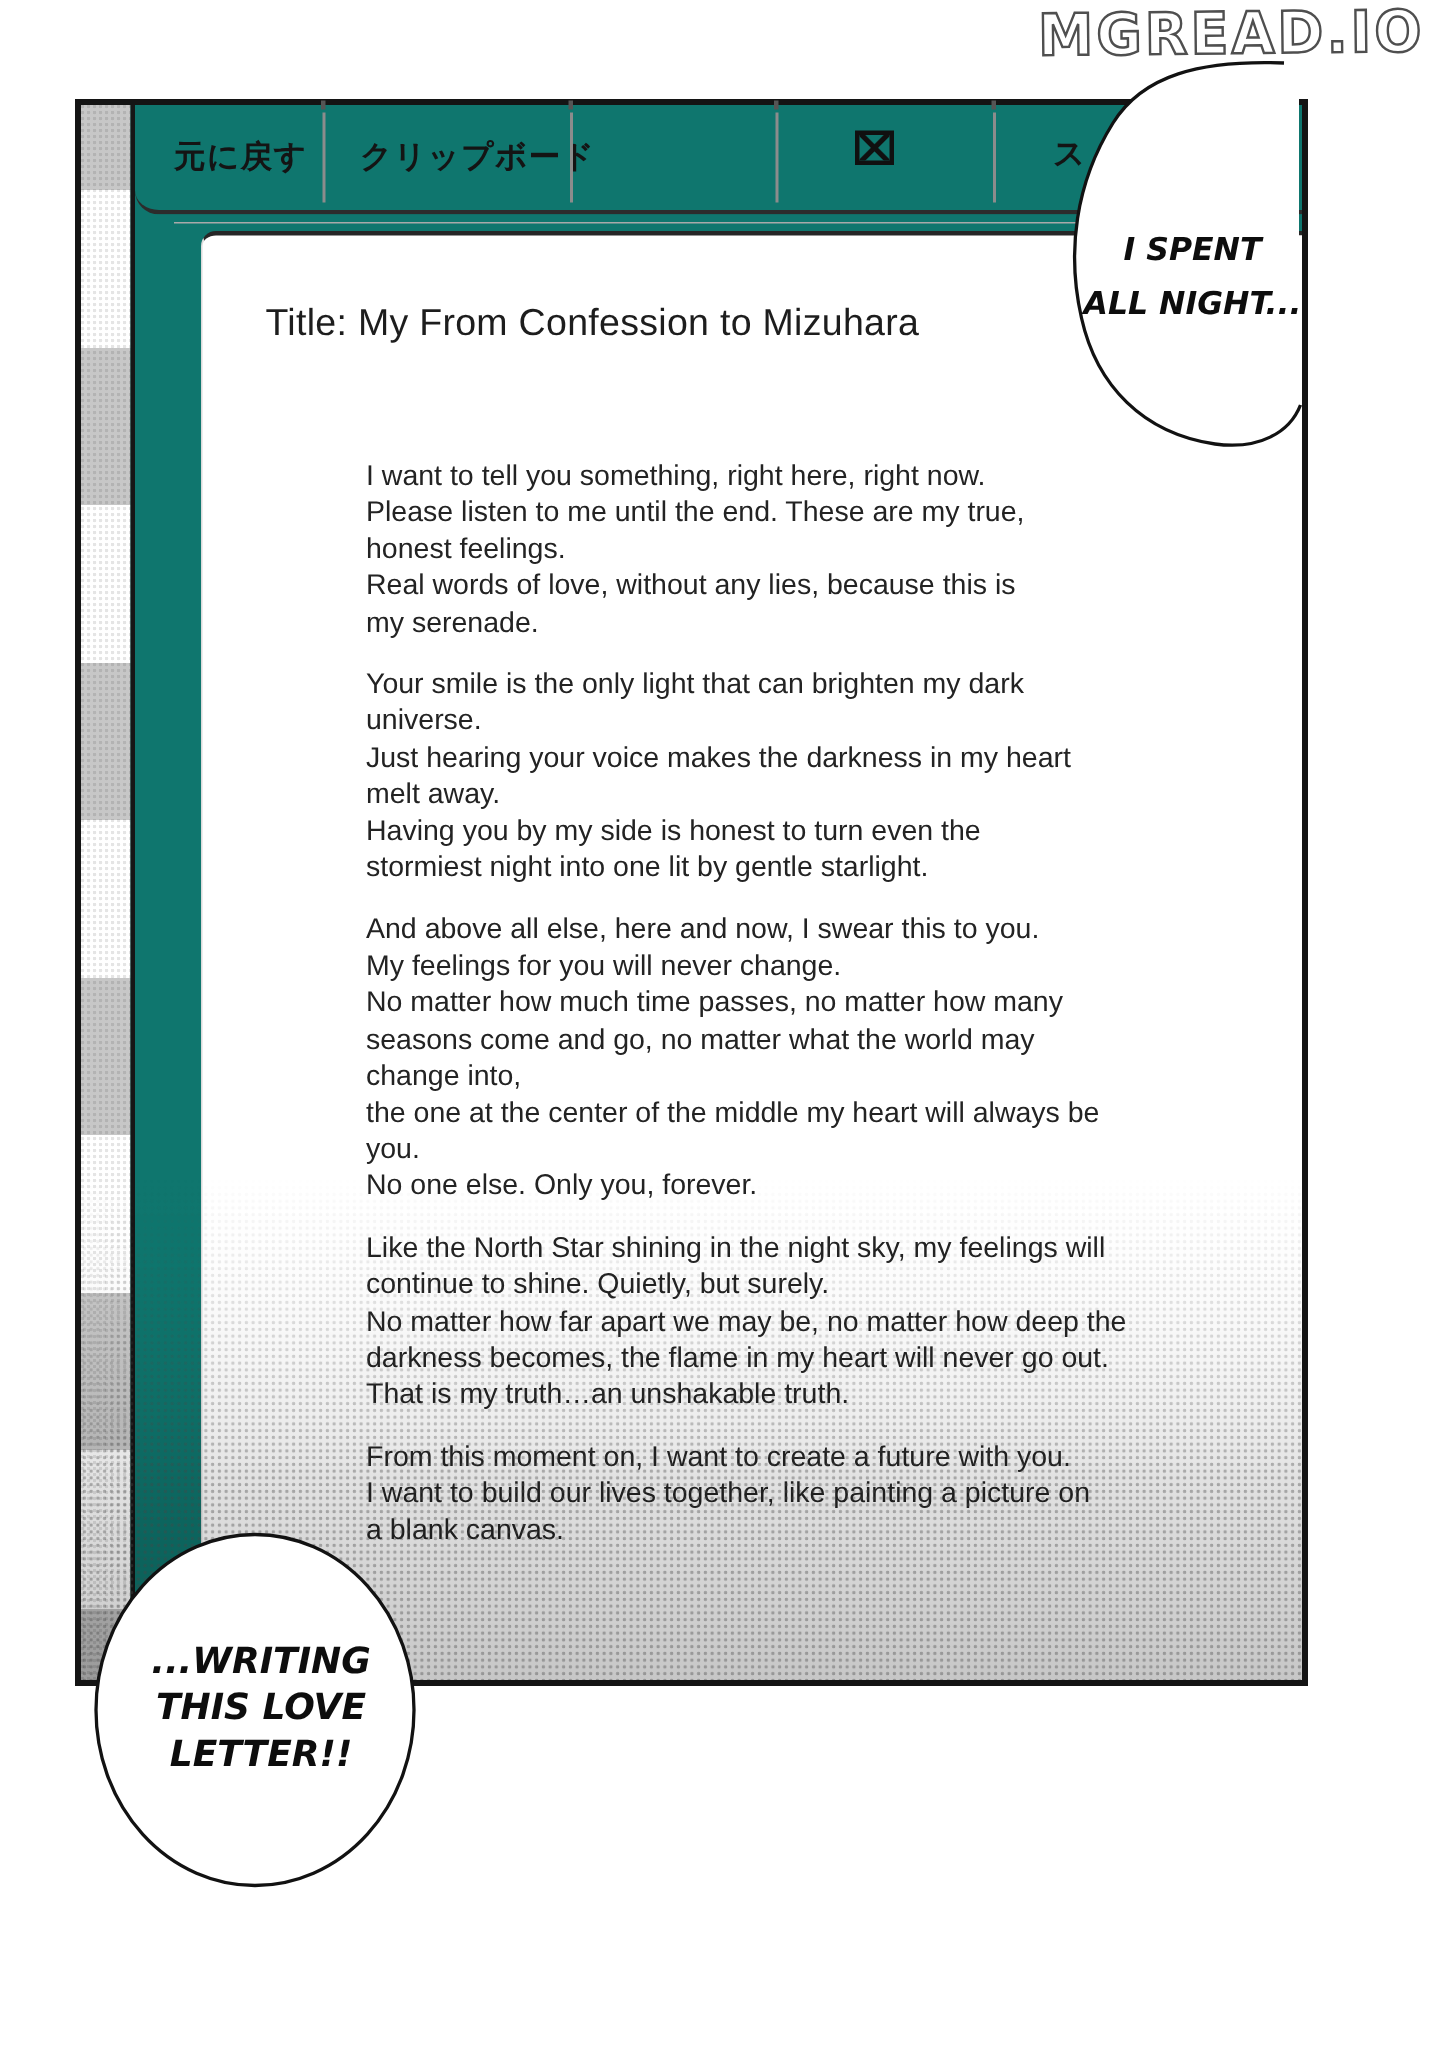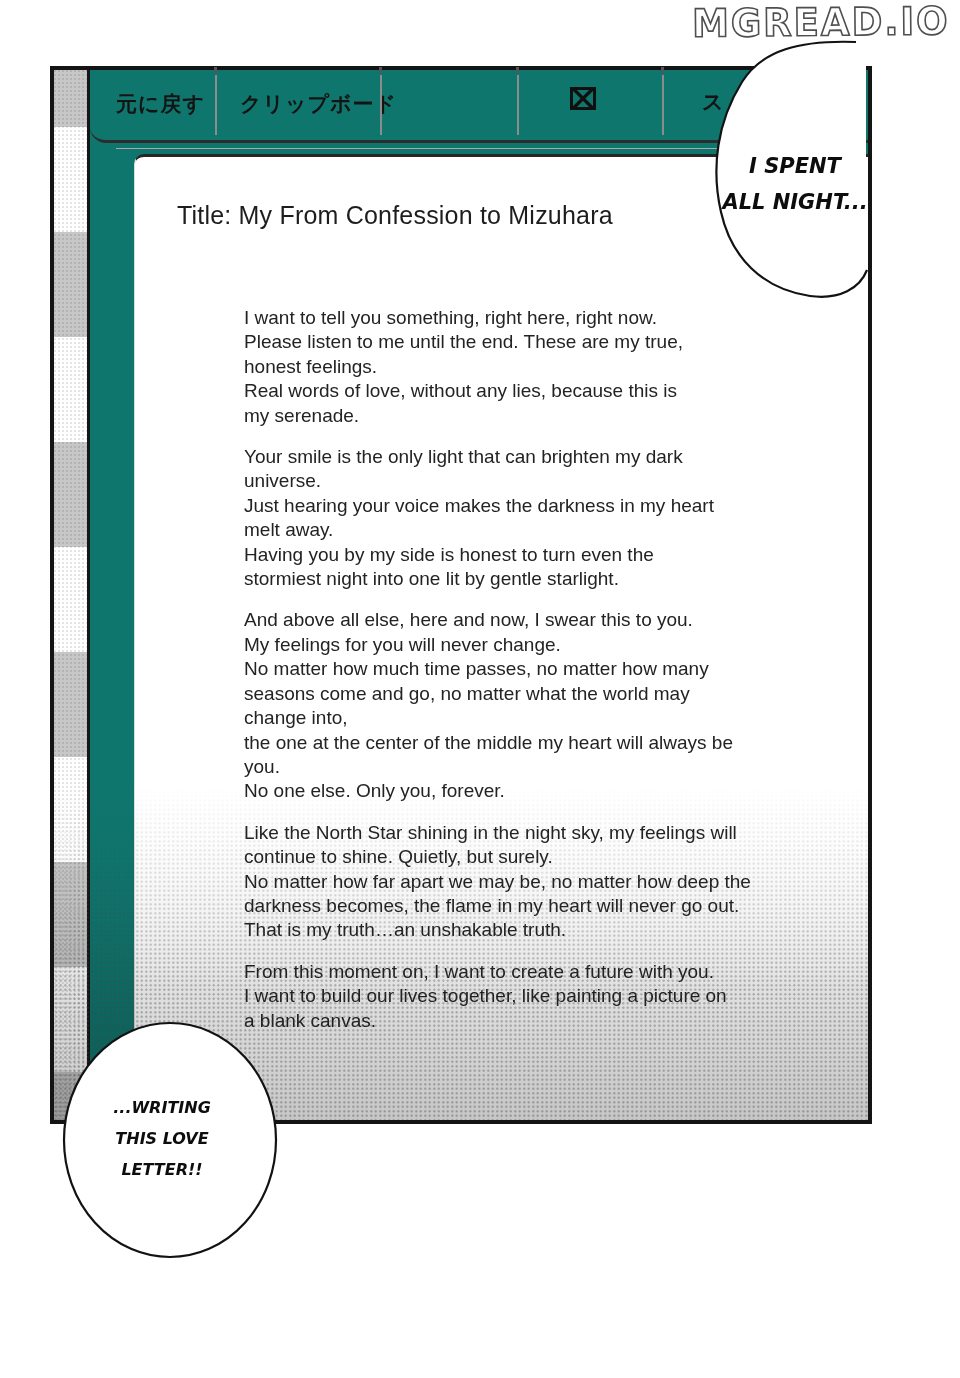--- a/index.html
+++ b/index.html
@@ -86,21 +86,21 @@
     mask-image:linear-gradient(to bottom, transparent 0%, #000 60%);
   }
 
   
   .bubble-layer{position:absolute;left:0;top:0;width:960px;height:1378px;z-index:5;pointer-events:none;}
   .bubble-text{
     position:absolute;z-index:6;text-align:center;color:#0d0d0d;
     font-family:"DejaVu Sans",sans-serif;font-style:italic;font-weight:bold;
   }
   .bubble-text.night{left:716px;top:148px;width:158px;font-size:21px;line-height:36px;}
-  .bubble-text.letter-b{left:80px;top:1092px;width:164px;font-size:16px;line-height:31px;}
+  .bubble-text.letter-b{left:92px;top:1092px;width:164px;font-size:24px;line-height:31px;}
 </style>
 </head>
 <body>
 
 <div class="logo">MGREAD.IO</div>
 
 <div class="panel">
 
   <div class="sidebar"></div>
 

